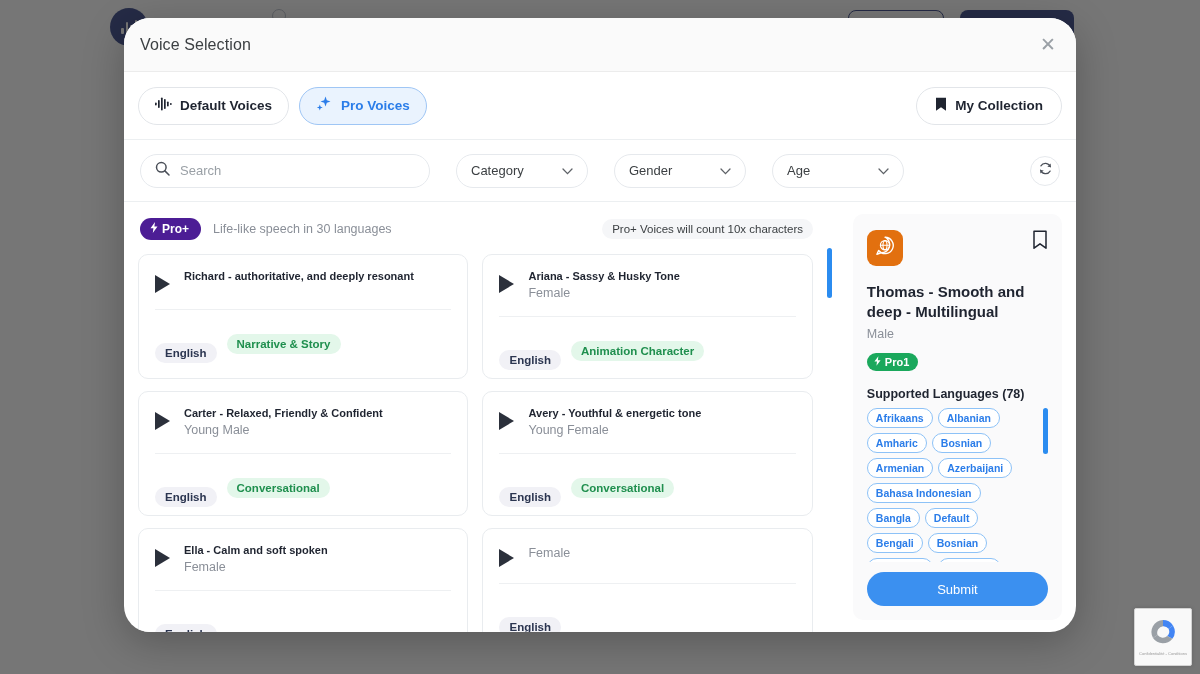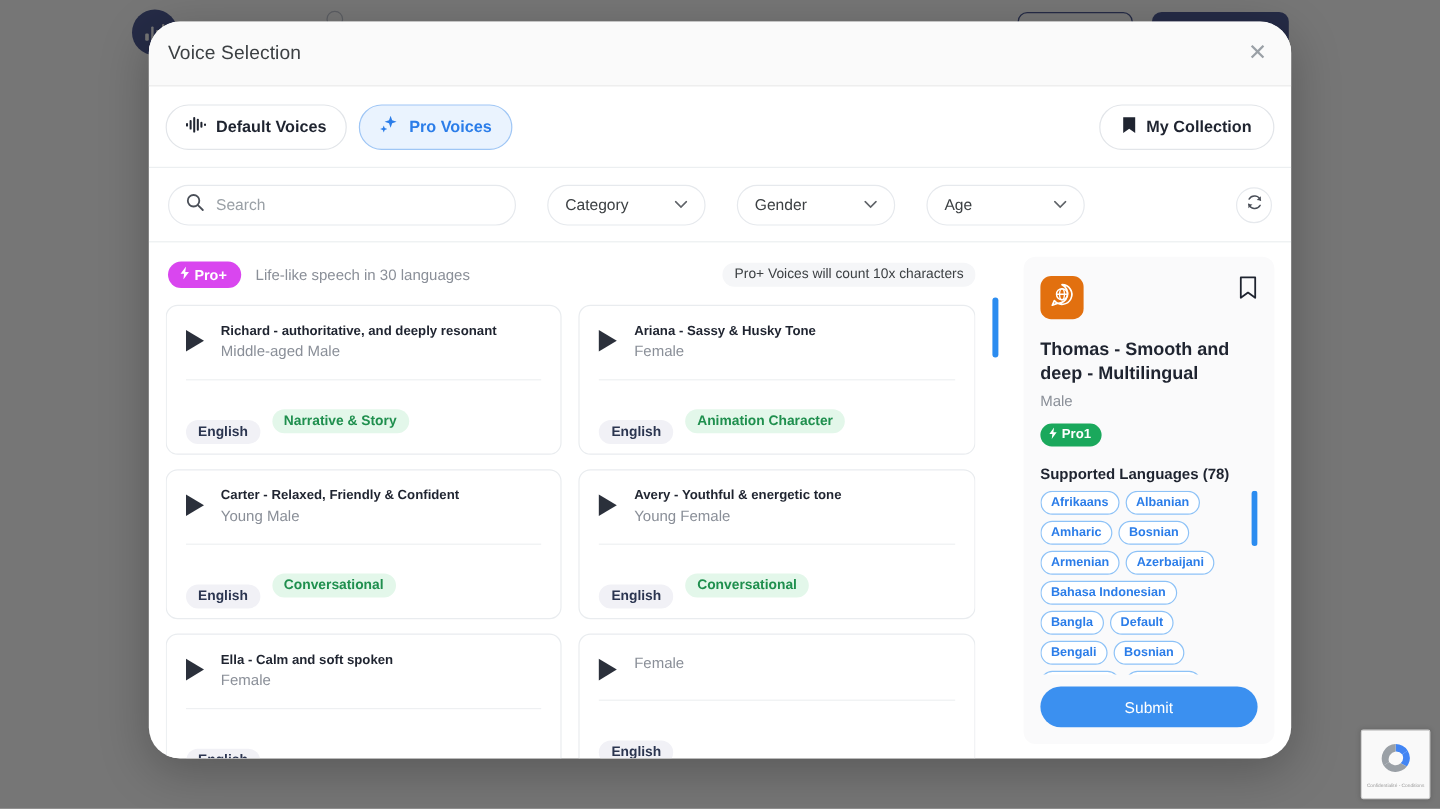--- a/index.html
+++ b/index.html
@@ -224,21 +224,21 @@
   .promo-row {
     display: flex;
     align-items: center;
     gap: 12px;
     height: 30px;
     min-height: 30px;
     padding-left: 2px;
   }
   .pro-plus-badge {
     display: inline-flex; align-items: center; gap: 4px;
-    background: #d946ef;
+    background: #4c1d95;
     color: #fff;
     font-size: 12px;
     font-weight: bold;
     border-radius: 12px;
     padding: 4px 12px 4px 10px;
     white-space: nowrap;
   }
   .promo-text {
     font-size: 12.5px;
     color: #8a8f98;
@@ -579,21 +579,20 @@
       </div>
 
       <div class="cards-scroll">
         <div class="cards-grid">
 
           <div class="voice-card">
             <div class="vc-top">
               <span class="play-icon"></span>
               <div>
                 <div class="vc-name">Richard - authoritative, and deeply resonant</div>
-                <div class="vc-sub">Middle-aged Male</div>
               </div>
             </div>
             <div class="vc-divider"></div>
             <div class="vc-tags">
               <span class="tag tag-lang">English</span>
               <span class="tag tag-cat">Narrative &amp; Story</span>
             </div>
           </div>
 
           <div class="voice-card">

